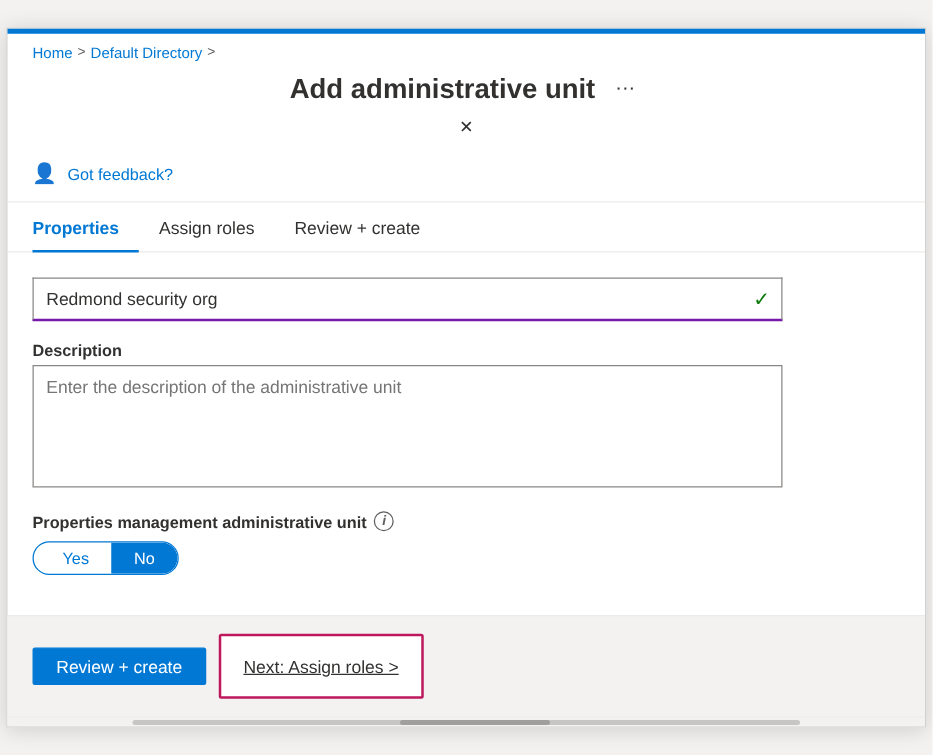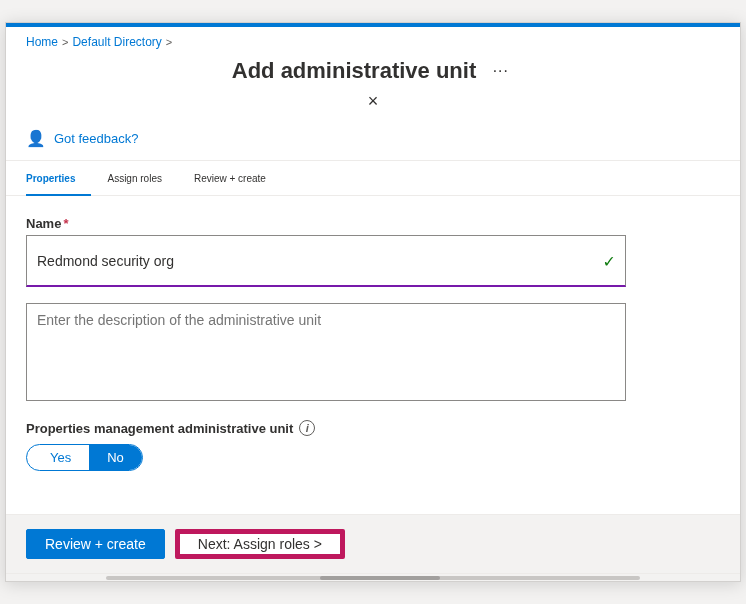--- a/index.html
+++ b/index.html
@@ -109,21 +109,21 @@
     }
     .tabs-row {
       display: flex;
       align-items: flex-end;
       padding: 0 20px;
       border-bottom: 1px solid #edebe9;
       gap: 0;
     }
     .tab {
       padding: 12px 16px 10px 16px;
-      font-size: 10px;
+      font-size: 14px;
       color: #323130;
       cursor: pointer;
       border-bottom: 2px solid transparent;
       margin-bottom: -1px;
       white-space: nowrap;
     }
     .tab:first-child { padding-left: 0; }
     .tab.active {
       font-weight: 600;
       color: #0078d4;
@@ -143,21 +143,21 @@
       color: #323130;
       margin-bottom: 4px;
     }
     .required-star {
       color: #c4314b;
       margin-left: 2px;
     }
     .text-input {
       width: 100%;
       max-width: 600px;
-      height: 52px;
+      height: 35px;
       border: 1px solid #8a8886;
       border-bottom: 2px solid #7719aa;
       padding: 0 36px 0 10px;
       font-size: 14px;
       color: #323130;
       outline: none;
       border-radius: 0;
     }
     .input-wrapper {
       position: relative;
@@ -247,28 +247,29 @@
       padding: 6px 18px;
       background: #0078d4;
       color: #fff;
       border: 1px solid #0078d4;
       font-size: 14px;
       cursor: pointer;
       font-family: inherit;
       border-radius: 2px;
     }
     .btn-secondary {
-      padding: 2px 18px;
+      padding: 16px 18px;
       background: #fff;
       color: #323130;
-      border: 5px solid #be185d;
+      border: 2px solid #be185d;
       font-size: 14px;
       cursor: pointer;
       font-family: inherit;
       border-radius: 2px;
+      text-decoration: underline;
     }
     .scrollbar-row {
       height: 8px;
       background: #f3f2f1;
       border-top: 1px solid #edebe9;
       display: flex;
       align-items: center;
       padding: 0 100px;
     }
     .scrollbar-track {
@@ -316,30 +317,28 @@
   <div class="divider"></div>
 
   <div class="tabs-row">
     <div class="tab active">Properties</div>
     <div class="tab">Assign roles</div>
     <div class="tab">Review + create</div>
   </div>
 
   <div class="form-area">
     <div class="field-group">
-      <div class="field-label">
-        <span>Name</span><span class="required-star">*</span>
-      </div>
       <div class="input-wrapper">
         <input type="text" class="text-input" value="Redmond security org" style="">
         <span class="check-icon">✓</span>
       </div>
     </div>
 
     <div class="field-group">
+      <div class="field-label">Description</div>
       <textarea class="textarea-input" placeholder="Enter the description of the administrative unit" style=""></textarea>
     </div>
 
     <div class="field-group">
       <div class="restricted-label">
         <span>Properties management administrative unit</span>
         <span class="info-icon">i</span>
       </div>
       <div class="toggle-group">
         <button class="toggle-btn">Yes</button>

